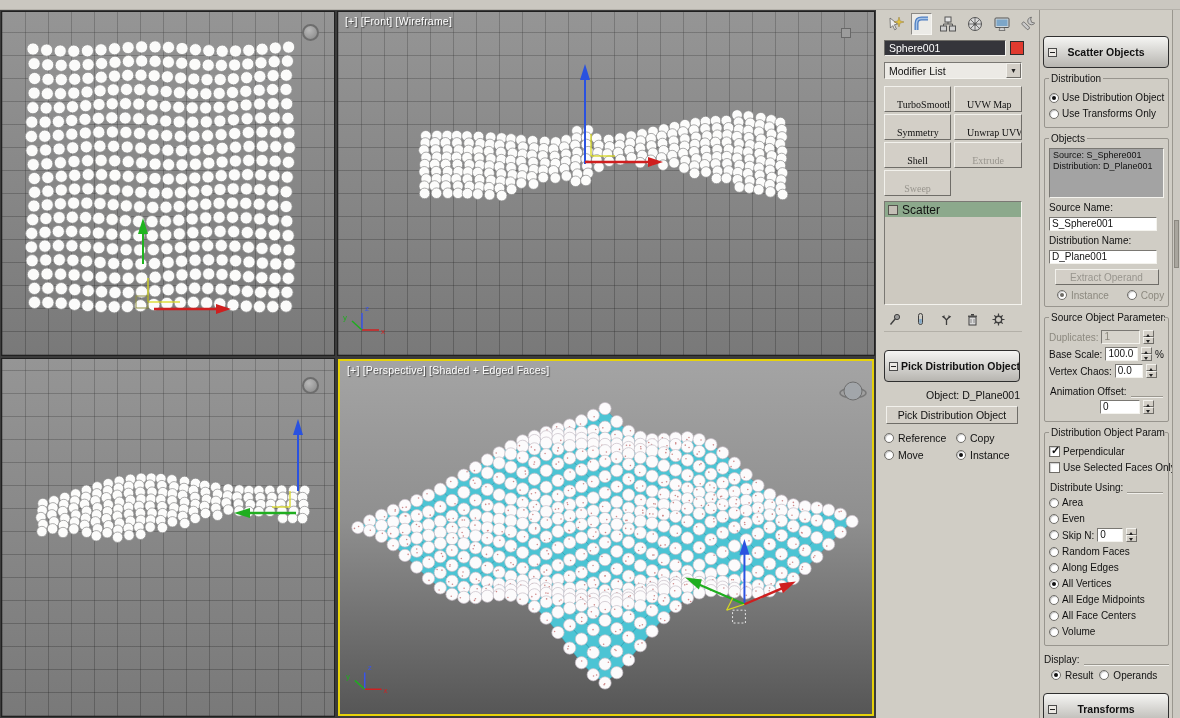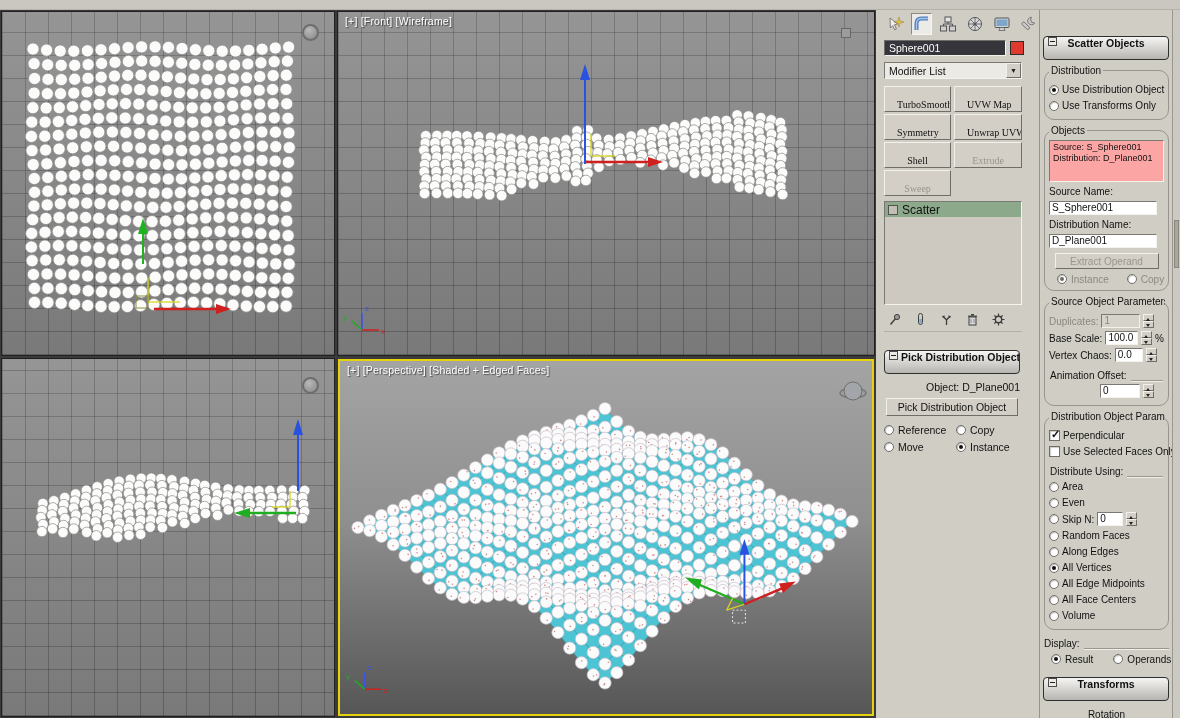--- a/index.html
+++ b/index.html
@@ -38,59 +38,59 @@
 .combo .dd{margin-left:auto;width:15px;height:15px;background:#d3cfc7;border:1px solid;border-color:#f2f1ec #6f6d68 #6f6d68 #f2f1ec;font-size:7px;display:flex;align-items:center;justify-content:center;color:#222}
 .modgrid{display:grid;grid-template-columns:67px 68px;gap:2px 3px;margin-top:7px;width:138px}
 .mbtn{height:26px;font-size:10px;font-family:Liberation Serif, serif;background:#d3cfc7;border:1px solid;border-color:#f2f1ec #6f6d68 #6f6d68 #f2f1ec;color:#111;padding:12px;white-space:nowrap;overflow:hidden}
 .mbtn.dis{color:#98958e}
 .stack{width:138px;height:104px;margin-top:5px;background:#cdc9c0;border:1px solid;border-color:#7a7873 #f4f3ee #f4f3ee #7a7873;font-size:12px}
 .stackrow{height:15px;display:flex;align-items:center;gap:4px;padding:0 3px}
 .stackrow.sel{background:var(--green)}
 .mico{width:10px;height:10px;background:#c3bfb6;border:1px solid #55534e;flex:none}
 .stools{display:flex;gap:5px;margin-top:5px;width:138px;border-bottom:1px solid #b3b0a8;padding-bottom:3px}
 .stool{width:21px;height:18px;display:flex;align-items:center;justify-content:center}
-.rhead{width:136px;height:24px;border:1px solid #2f2f2f;border-radius:4px;background:linear-gradient(#f5f5f3,#b7b5b0);display:flex;align-items:flex-start;font-size:10.5px;font-weight:bold;color:#111}
+.rhead{width:136px;height:32px;border:1px solid #2f2f2f;border-radius:4px;background:linear-gradient(#f5f5f3,#b7b5b0);display:flex;align-items:center;font-size:10.5px;font-weight:bold;color:#111}
 .rhead .mb{width:9px;height:9px;margin:0 3px 0 4px;background:#ece9e4;border:1px solid #4a4a4a;position:relative;flex:none}
 .rhead .mb::after{content:"";position:absolute;left:1px;right:1px;top:3px;height:1px;background:#222}
 .rhead .tt{flex:1;text-align:center;padding-right:16px;white-space:nowrap;overflow:hidden}
 #cmdcol .rhead{margin-top:18px}
 .objline{font-size:10.5px;text-align:right;margin-top:7px;width:136px}
 .bigbtn{display:block;width:132px;height:18px;margin:5px 0 0 2px;font-size:10.5px;font-family:inherit;background:#d3cfc7;border:1px solid;border-color:#f2f1ec #6f6d68 #6f6d68 #f2f1ec;color:#111}
 .pickradios{display:grid;grid-template-columns:72px 64px;row-gap:5px;margin-top:8px;font-size:10.5px;width:138px}
 .ritem{display:flex;align-items:center;gap:4px;min-height:12px}
 .rb{width:10px;height:10px;border-radius:50%;background:#fff;border:1px solid #6f6d68;box-shadow:inset 1px 1px 1px rgba(0,0,0,.25);flex:none;position:relative}
 .rb.on::after{content:"";position:absolute;left:2px;top:2px;width:4px;height:4px;border-radius:50%;background:#101010}
 .rb.on.gray::after{background:#6e6c66}
 .cb{width:11px;height:11px;background:#fff;border:1px solid #6f6d68;box-shadow:inset 1px 1px 1px rgba(0,0,0,.2);flex:none;position:relative}
 .cb.on::after{content:"\2713";position:absolute;left:1px;top:-3px;color:#111;font-weight:bold;font-size:11px}
 
 #scatcol{position:absolute;left:1040px;top:10px;width:132px;height:708px;background:#d0cdc5;padding:26px 2px 0 3px;overflow:hidden}
 #scatcol .rhead{width:126px}
-.grp{position:relative;border:1px solid #98958e;border-radius:10px;margin:10px 1px 0;padding:9px 4px 4px}
+.grp{position:relative;border:1px solid #98958e;border-radius:2px;margin:10px 1px 0;padding:9px 4px 4px}
 .grp .glab{position:absolute;top:-6px;left:4px;background:#d0cdc5;padding:0 2px;font-size:10px;white-space:nowrap;max-width:116px;overflow:hidden}
 .prow{display:flex;align-items:center;gap:3px;font-size:10px;margin:3px 0;min-height:13px}
 .prow .lab{white-space:nowrap}
 .prow .lab.r{flex:1;text-align:left}
 .grow{flex:1}
 .fld{background:#fff;border:1px solid;border-color:#7a7873 #f4f3ee #f4f3ee #7a7873;font-size:10px;height:14px;line-height:12px;padding:0 2px;white-space:nowrap;overflow:hidden}
 .fld.dis{background:#d6d3cb;color:#8c897f}
 .w108{width:108px}.w40{width:40px}.w26{width:26px}
 .spin{display:inline-flex;flex-direction:column;width:11px;flex:none}
 .spin i{height:7px;background:#d3cfc7;border:1px solid;border-color:#f2f1ec #6f6d68 #6f6d68 #f2f1ec;position:relative;display:block}
 .spin i::after{content:"";position:absolute;left:2px;border:2.5px solid transparent}
 .spin i.up::after{top:1px;border-bottom:3.5px solid #222}
 .spin i.dn::after{top:2px;border-top:3.5px solid #222}
-.lbox{background:#fca5a5;border:1px solid;border-color:#7a7873 #f4f3ee #f4f3ee #7a7873;height:42px;font-size:9px;padding:1px 3px;line-height:11px}
+.lbox{background:#a3a3a3;border:1px solid;border-color:#7a7873 #f4f3ee #f4f3ee #7a7873;height:50px;font-size:9px;padding:1px 3px;line-height:11px}
 .sep{display:flex;align-items:flex-end;gap:4px;font-size:10px;margin:8px 1px 2px}
 .sep::after{content:"";flex:1;height:1px;background:#9a978f;box-shadow:0 1px 0 #f0efeb}
 .sep.center::before{content:"";flex:1;height:1px;background:#9a978f;box-shadow:0 1px 0 #f0efeb}
 .dis{color:#8c897f}
 .xbtn{display:block;width:104px;height:16px;margin:5px auto 1px;font-size:10px;font-family:inherit;color:#98958e;background:#d3cfc7;border:1px solid;border-color:#f2f1ec #6f6d68 #6f6d68 #f2f1ec}
 .cloneline{display:flex;gap:18px;margin:4px 0 1px 8px;font-size:10px}
-.disprow{display:flex;gap:20px;margin:4px 0 8px 8px;font-size:10px}
+.disprow{display:flex;gap:6px;margin:4px 0 8px 8px;font-size:10px}
 #sbar{position:absolute;left:1172px;top:10px;width:8px;height:708px;background:#ccc9c2;border-left:1px solid #9a978f}
 #sbar .thumb{position:absolute;left:1px;top:210px;width:5px;height:48px;background:#a9a69e;border:1px solid #8b8880}
 .topstrip{position:absolute;left:0;top:0;width:1180px;height:10px;background:#cac7c0;border-bottom:1px solid #b4b1aa}
 </style>
 </head>
 <body>
 
 <div class="topstrip"></div>
 
 <div id="vparea">

